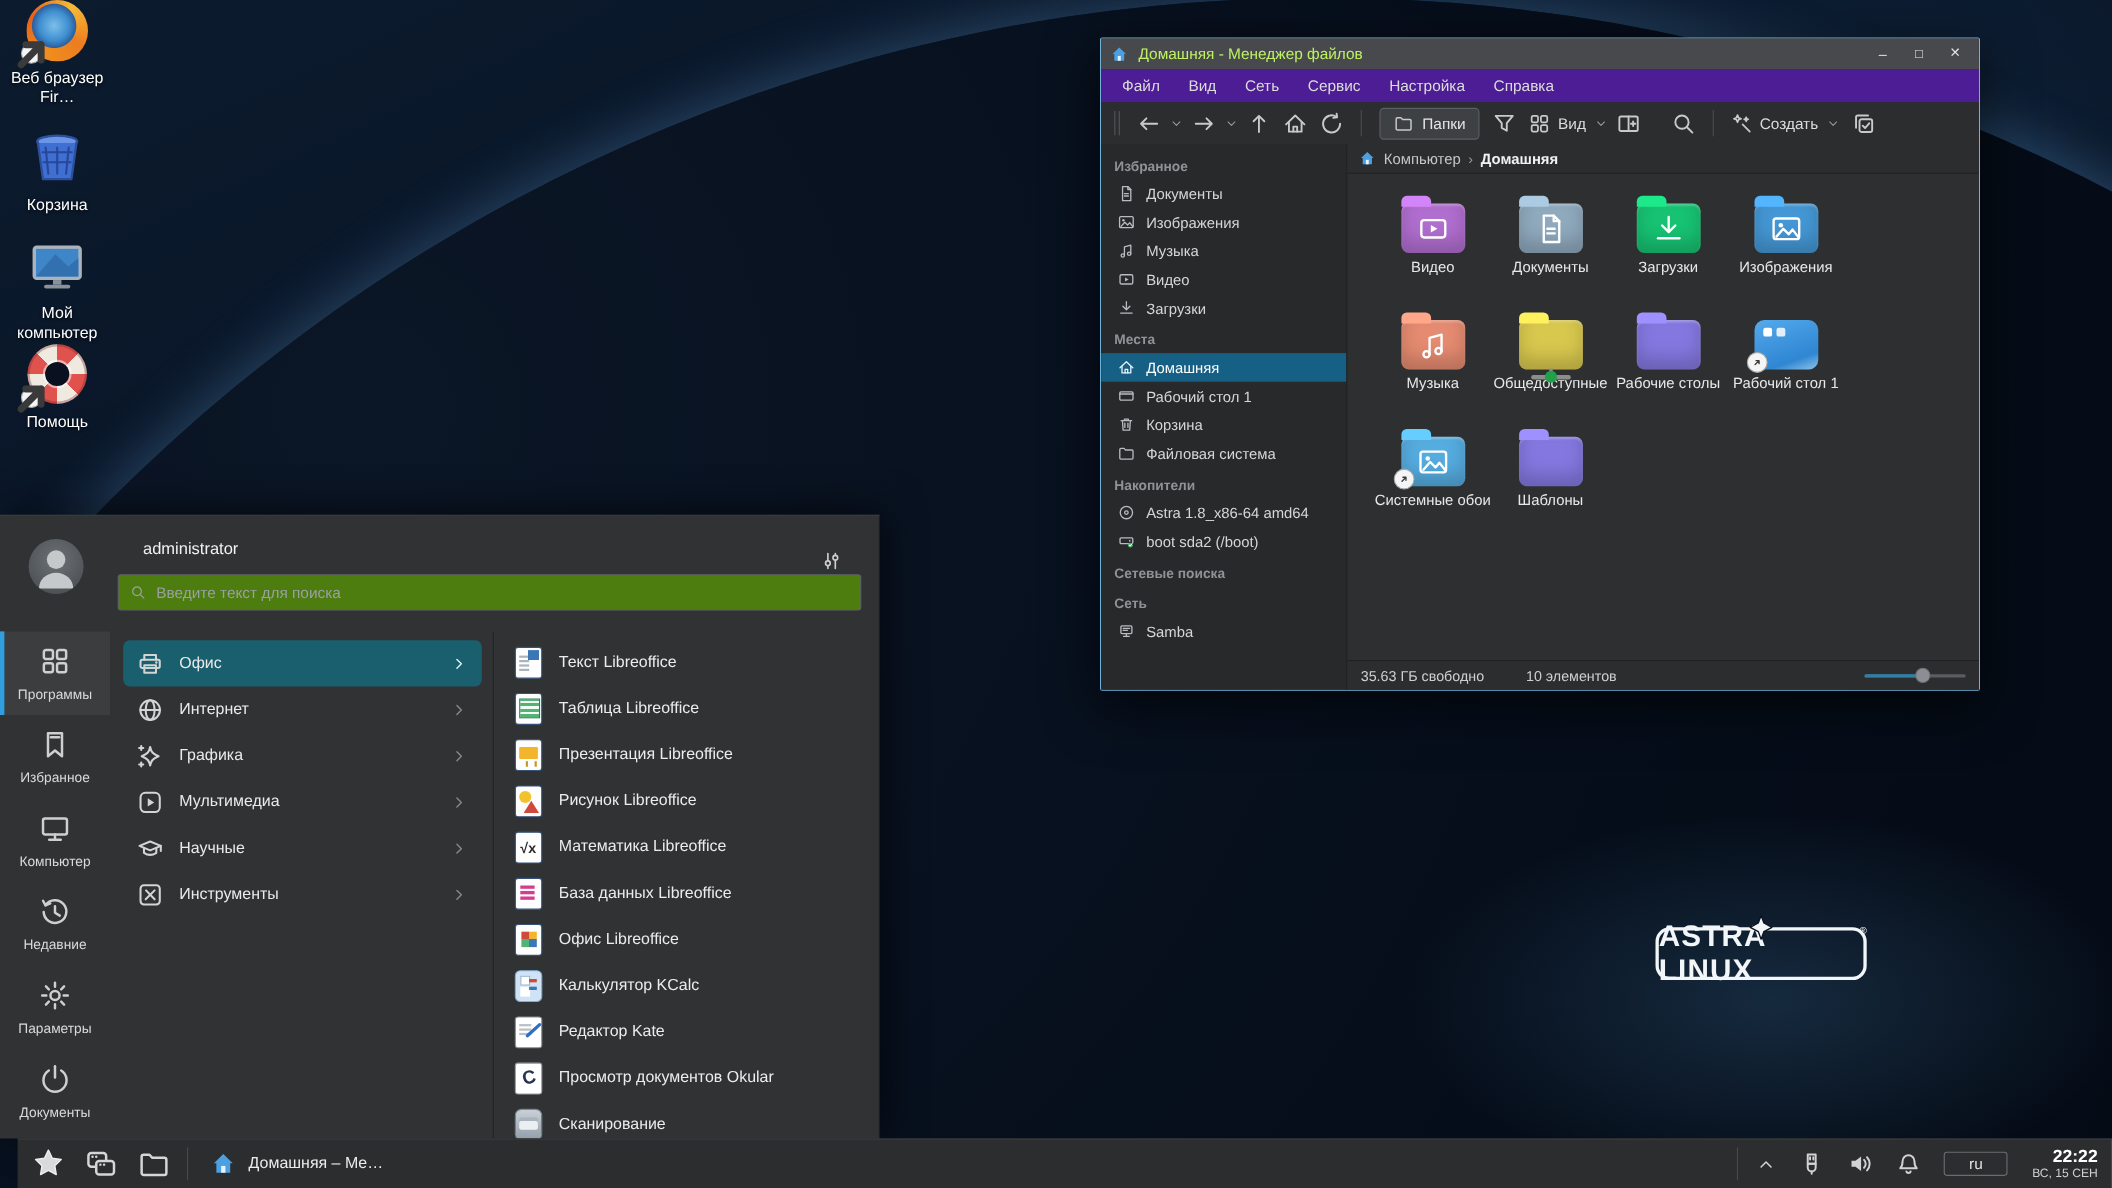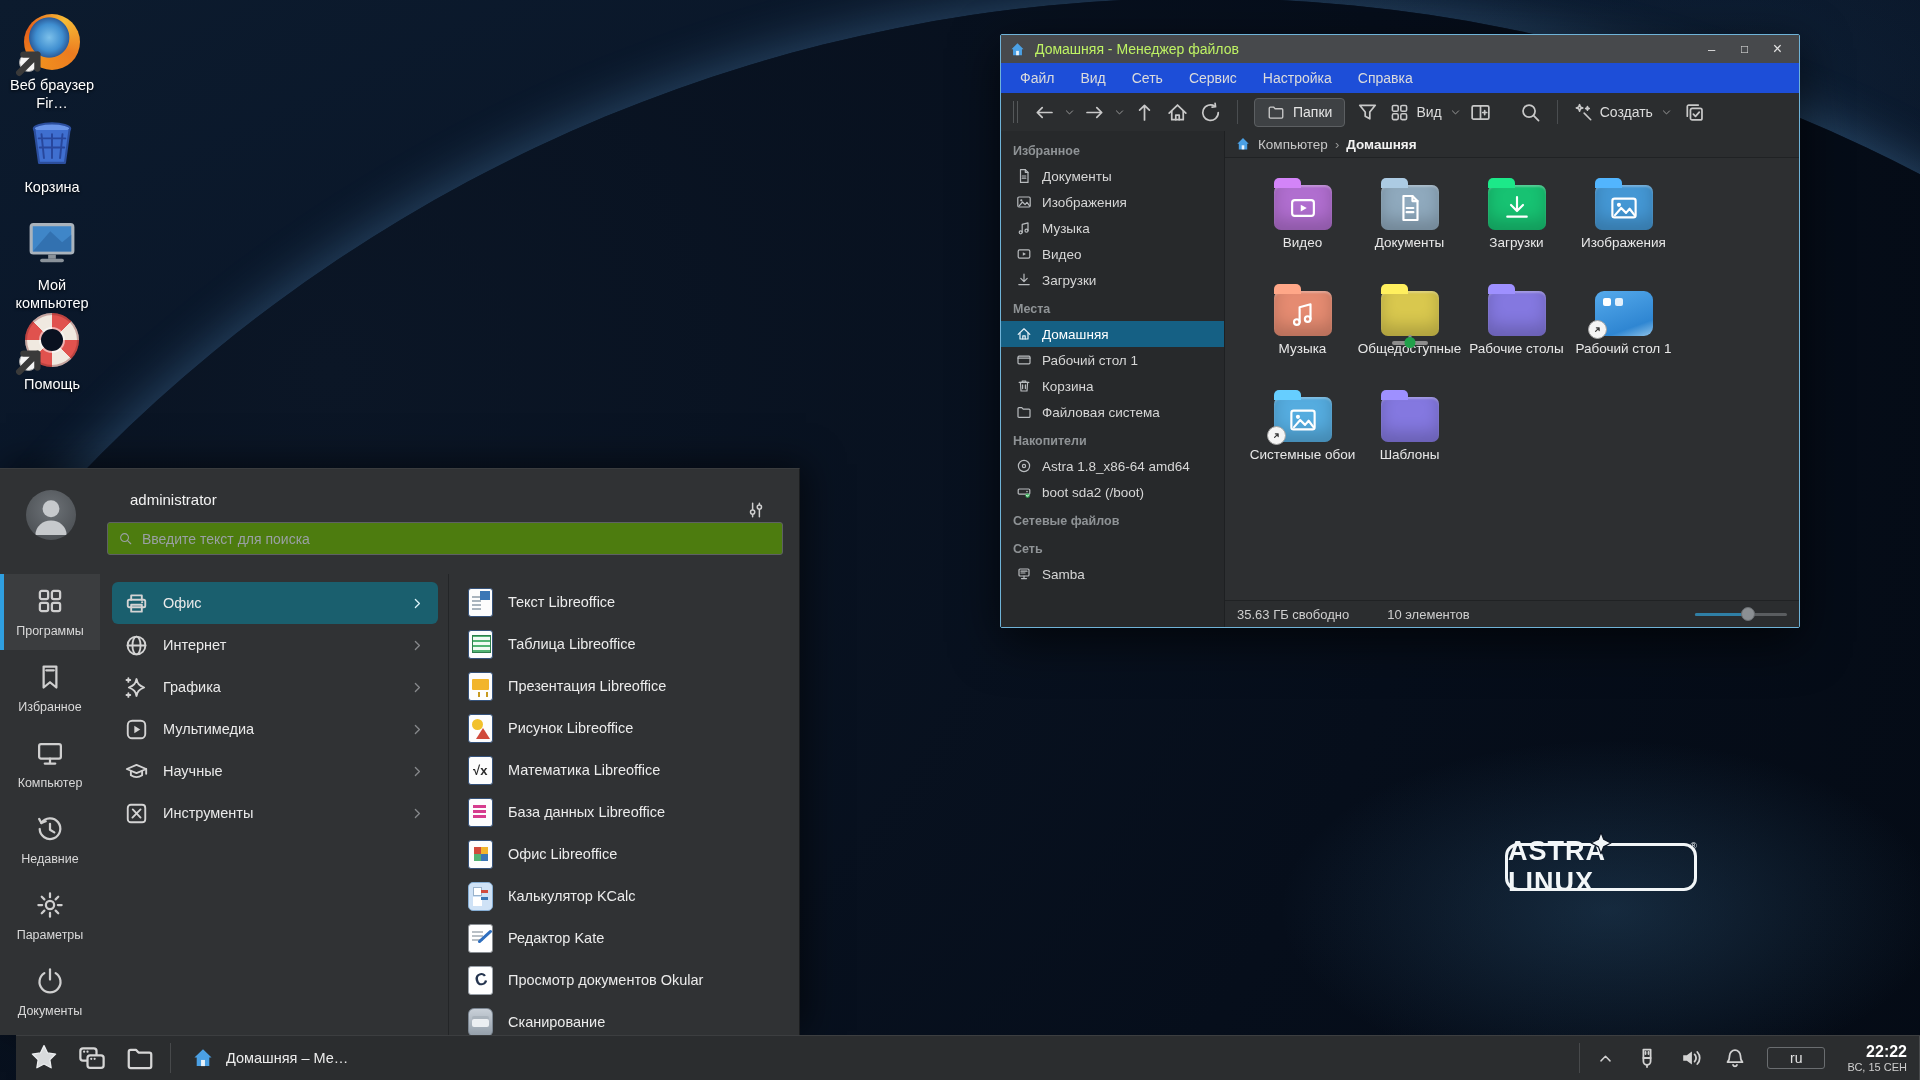--- a/index.html
+++ b/index.html
@@ -12,21 +12,21 @@
 .planet{position:absolute;left:-354px;top:-2px;width:3110px;height:3110px;border-radius:50%;
  background:radial-gradient(circle at 22% 12%, #0b1626 0%, #060e1b 30%, #030810 65%);
  box-shadow:0 -3px 48px 4px rgba(96,160,215,.33);}
 .glow{position:absolute;left:1280px;top:740px;width:660px;height:340px;background:radial-gradient(closest-side, rgba(70,130,175,.25), transparent)}
 .ic{display:inline-flex;align-items:center;justify-content:center;color:#c9c9c9;flex:none}
 .ic svg{width:100%;height:100%;fill:none;stroke:currentColor;stroke-width:1.2;stroke-linecap:round;stroke-linejoin:round}
 
 .dicon{position:absolute;left:6px;width:92px;text-align:center;color:#fff;font-size:14.5px;line-height:1.25;text-shadow:0 1px 3px rgba(0,0,0,.85)}
 .dicon .art{position:relative;width:56px;height:56px;margin:0 auto 6px}
 .dicon .art .ic{width:56px;height:56px}
-#d1{top:14px}#d2{top:116px}#d3{top:214px}#d4{top:312px}
+#d1{top:0}#d2{top:116px}#d3{top:214px}#d4{top:312px}
 .ff{width:56px;height:56px;border-radius:50%;background:
  radial-gradient(circle at 45% 42%, #7cc0ea 0%, #3f8ed0 30%, #2c5f9e 44%, transparent 46%),
  conic-gradient(from 210deg, #f08f1e, #e55f1a, #f6bb36, #ec7c20, #f08f1e)}
 .help-ring{width:54px;height:54px;margin:1px;border-radius:50%;position:relative;
  background:conic-gradient(#e0524e 0 45deg,#f0e9e0 0 90deg,#e0524e 0 135deg,#f0e9e0 0 180deg,#e0524e 0 225deg,#f0e9e0 0 270deg,#e0524e 0 315deg,#f0e9e0 0 360deg);
  box-shadow:inset 0 0 0 2px rgba(120,40,40,.35)}
 .help-ring::after{content:'';position:absolute;inset:16px;border-radius:50%;background:#091120;box-shadow:0 0 0 2px rgba(255,255,255,.55)}
 .badge{position:absolute;left:-5px;bottom:-2px;width:19px;height:19px;border-radius:50%;background:#f5f5f5;border:1px solid #a5a5a5;display:flex;align-items:center;justify-content:center}
 .badge .ic{width:11px;height:11px;color:#3a3a3a}
 .badge .ic svg{stroke-width:1.8}
@@ -37,21 +37,21 @@
 
 .fm{position:absolute;left:1000px;top:34px;width:800px;height:594px;background:#2c2e30;border:1px solid #6fb3d8;border-radius:2px;box-shadow:0 14px 48px rgba(0,0,0,.65);display:flex;flex-direction:column}
 .tbar{height:28px;background:#47494c;display:flex;align-items:center;padding:0 8px;flex:none}
 .tbar .ic{width:17px;height:17px;margin-right:9px}
 .ttl{font-size:14px;color:#bef264}
 .wbtns{margin-left:auto;display:flex;gap:6px}
 .wbtn{width:27px;height:21px;display:flex;align-items:center;justify-content:center;color:#e3e3e3;font-size:13px}
 .wbtn.min::before{content:'–'}
 .wbtn.max::before{content:'□';font-size:12px}
 .wbtn.cls::before{content:'×';font-size:16px}
-.mbar{height:30px;background:#1d4ed8;display:flex;align-items:center;padding:0 6px;flex:none;font-size:14px;color:#dcdcdc}
+.mbar{height:30px;background:#4c1d95;display:flex;align-items:center;padding:0 6px;flex:none;font-size:14px;color:#dcdcdc}
 .mitem{padding:0 13px;line-height:30px}
 .toolbar{height:38px;background:#2b2d2f;display:flex;align-items:center;flex:none;padding:0 10px;color:#c9c9c9}
 .grip{width:5px;height:22px;border-left:1px solid #55585a;border-right:1px solid #55585a;margin:0 10px 0 2px}
 .tbic{width:23px;height:23px;margin:0 5px}
 .tbchev{width:13px;height:13px;margin:0 2px;color:#9a9a9a}
 .tsep{width:1px;height:24px;background:#4a4d50;margin:0 10px}
 .tbtn{display:flex;align-items:center;gap:8px;height:29px;padding:0 12px;background:#3e4144;border:1px solid #5c5f62;border-radius:4px;font-size:14px;color:#e4e4e4;margin:0 6px}
 .tbtn .ic{width:18px;height:18px}
 .tgroup{display:flex;align-items:center;gap:6px;margin:0 5px;font-size:14px;color:#dcdcdc}
 .tgroup .ic{width:21px;height:21px}
@@ -451,21 +451,21 @@
           <i class="ic">
             <svg viewBox="0 0 16 16" aria-hidden="true">
               <rect x="2.2" y="5" width="11.6" height="5.2" rx="1"></rect>
               <circle cx="11" cy="7.6" r=".8" fill="currentColor" stroke="none"></circle>
               <circle cx="11.6" cy="11.6" r="2.2" fill="#3cb55f" stroke="none"></circle>
               <path d="M10.6 11.6l.7.7 1.3-1.4" stroke="#fff" stroke-width="1"></path>
             </svg>
           </i>
           <span>boot sda2 (/boot)</span>
         </div>
-      <div class="shead">Сетевые файлов</div>
+      <div class="shead">Сетевые поиска</div>
       <div class="shead">Сеть</div>
       <div class="srow">
           <i class="ic">
             <svg viewBox="0 0 16 16" aria-hidden="true">
               <rect x="3" y="3" width="10" height="7" rx="1"></rect>
               <path d="M5 5.2h6M5 7h4"></path>
               <path d="M8 10v2M5.5 12.6h5"></path>
             </svg>
           </i>
           <span>Samba</span>

